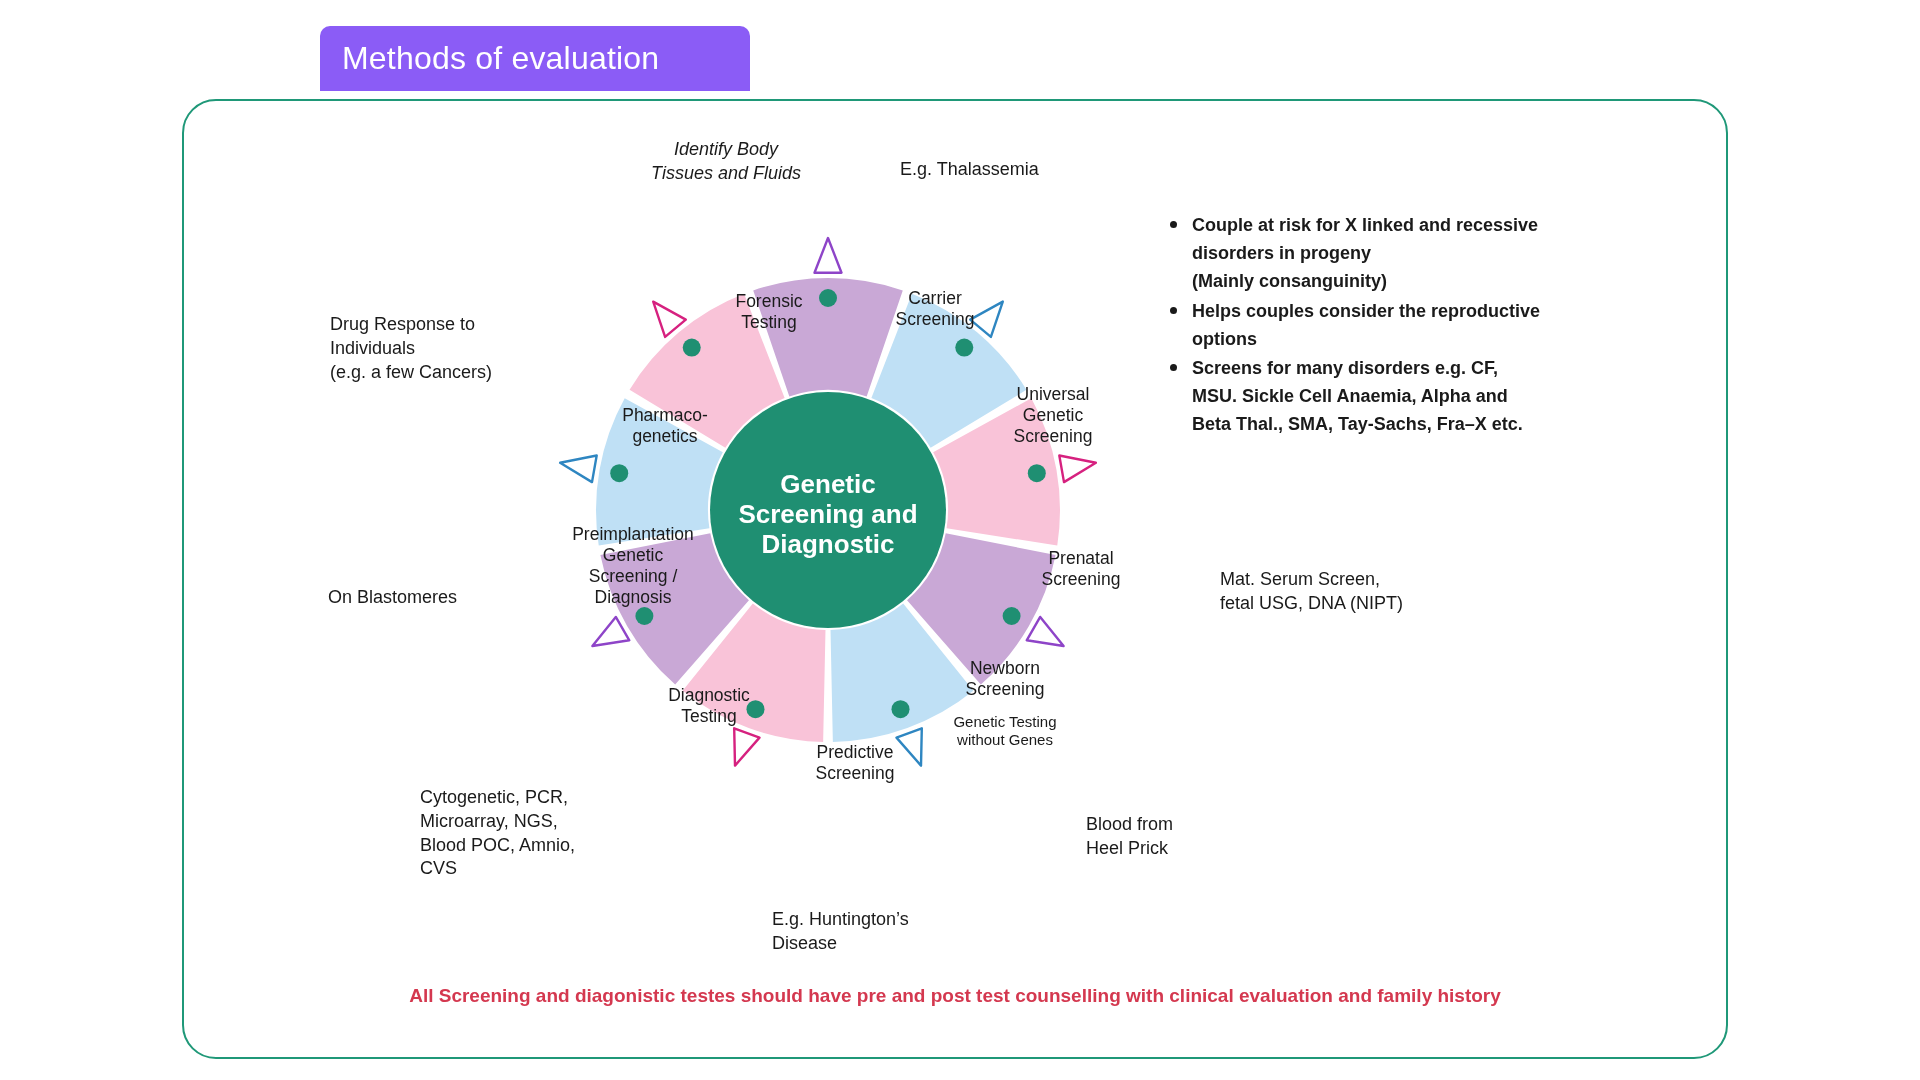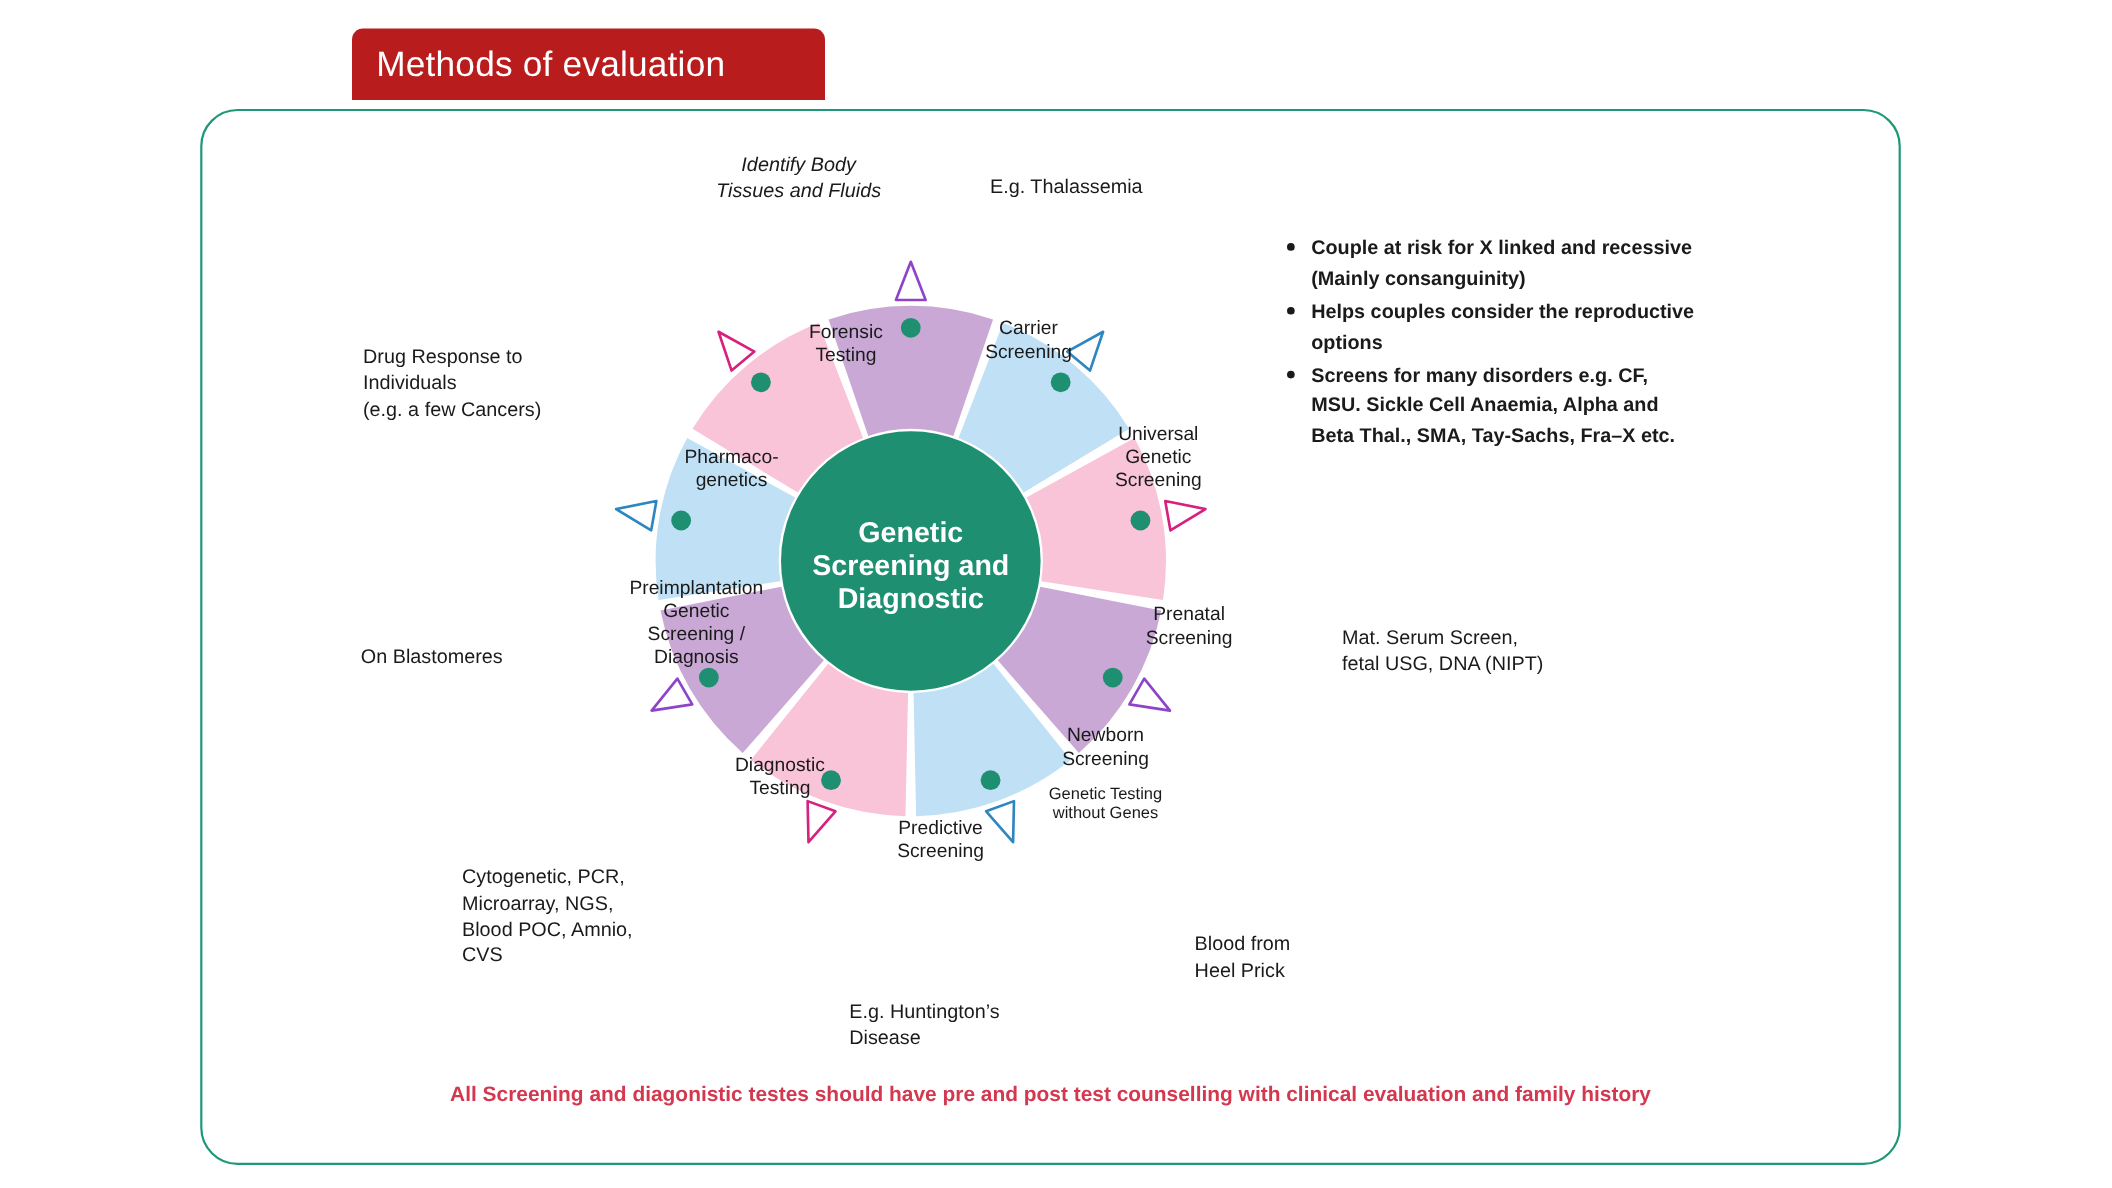--- a/index.html
+++ b/index.html
@@ -21,21 +21,21 @@
     height: 1080px;
   }
 
   
   #title-tab {
     position: absolute;
     left: 320px;
     top: 26px;
     width: 430px;
     height: 65px;
-    background: #b91c1c;
+    background: #8b5cf6;
     border-radius: 10px 10px 0 0;
     display: flex;
     align-items: center;
     padding-left: 22px;
     box-sizing: border-box;
     z-index: 5;
   }
   #title-tab .ttl {
     color: #ffffff;
     font-size: 32px;
@@ -231,40 +231,41 @@
 
   <div class="callout" style="left:621px; top:138px; width:210px; text-align:center;font-style:italic;">
     <span>Identify Body<br>Tissues and Fluids</span>
   </div>
   <div class="callout" style="left:900px; top:158px; width:230px; text-align:left;">
     <span>E.g. Thalassemia</span>
   </div>
   <div class="callout" style="left:1220px; top:568px; width:260px;">
     <span>Mat. Serum Screen,<br>fetal USG, DNA (NIPT)</span>
   </div>
-  <div class="callout" style="left:1086px; top:813px; width:180px;margin-top:34px;">
+  <div class="callout" style="left:1086px; top:813px; width:180px;">
     <span>Blood from<br>Heel Prick</span>
   </div>
   <div class="callout" style="left:772px; top:908px; width:230px;">
     <span>E.g. Huntington’s<br>Disease</span>
   </div>
   <div class="callout" style="left:420px; top:786px; width:220px;">
     <span>Cytogenetic, PCR,<br>Microarray, NGS,<br>Blood POC, Amnio,<br>CVS</span>
   </div>
   <div class="callout" style="left:328px; top:586px; width:180px;">
     <span>On Blastomeres</span>
   </div>
   <div class="callout" style="left:330px; top:313px; width:215px;">
     <span>Drug Response to<br>Individuals<br>(e.g. a few Cancers)</span>
   </div>
 
   <div id="bullets">
     <div class="bl">
       <span class="dot"></span>
       <div>Couple at risk for X linked and recessive</div>
+      <div>disorders in progeny</div>
       <div>(Mainly consanguinity)</div>
     </div>
     <div class="bl">
       <span class="dot"></span>
       <div>Helps couples consider the reproductive</div>
       <div>options</div>
     </div>
     <div class="bl">
       <span class="dot"></span>
       <div>Screens for many disorders e.g. CF,</div>

